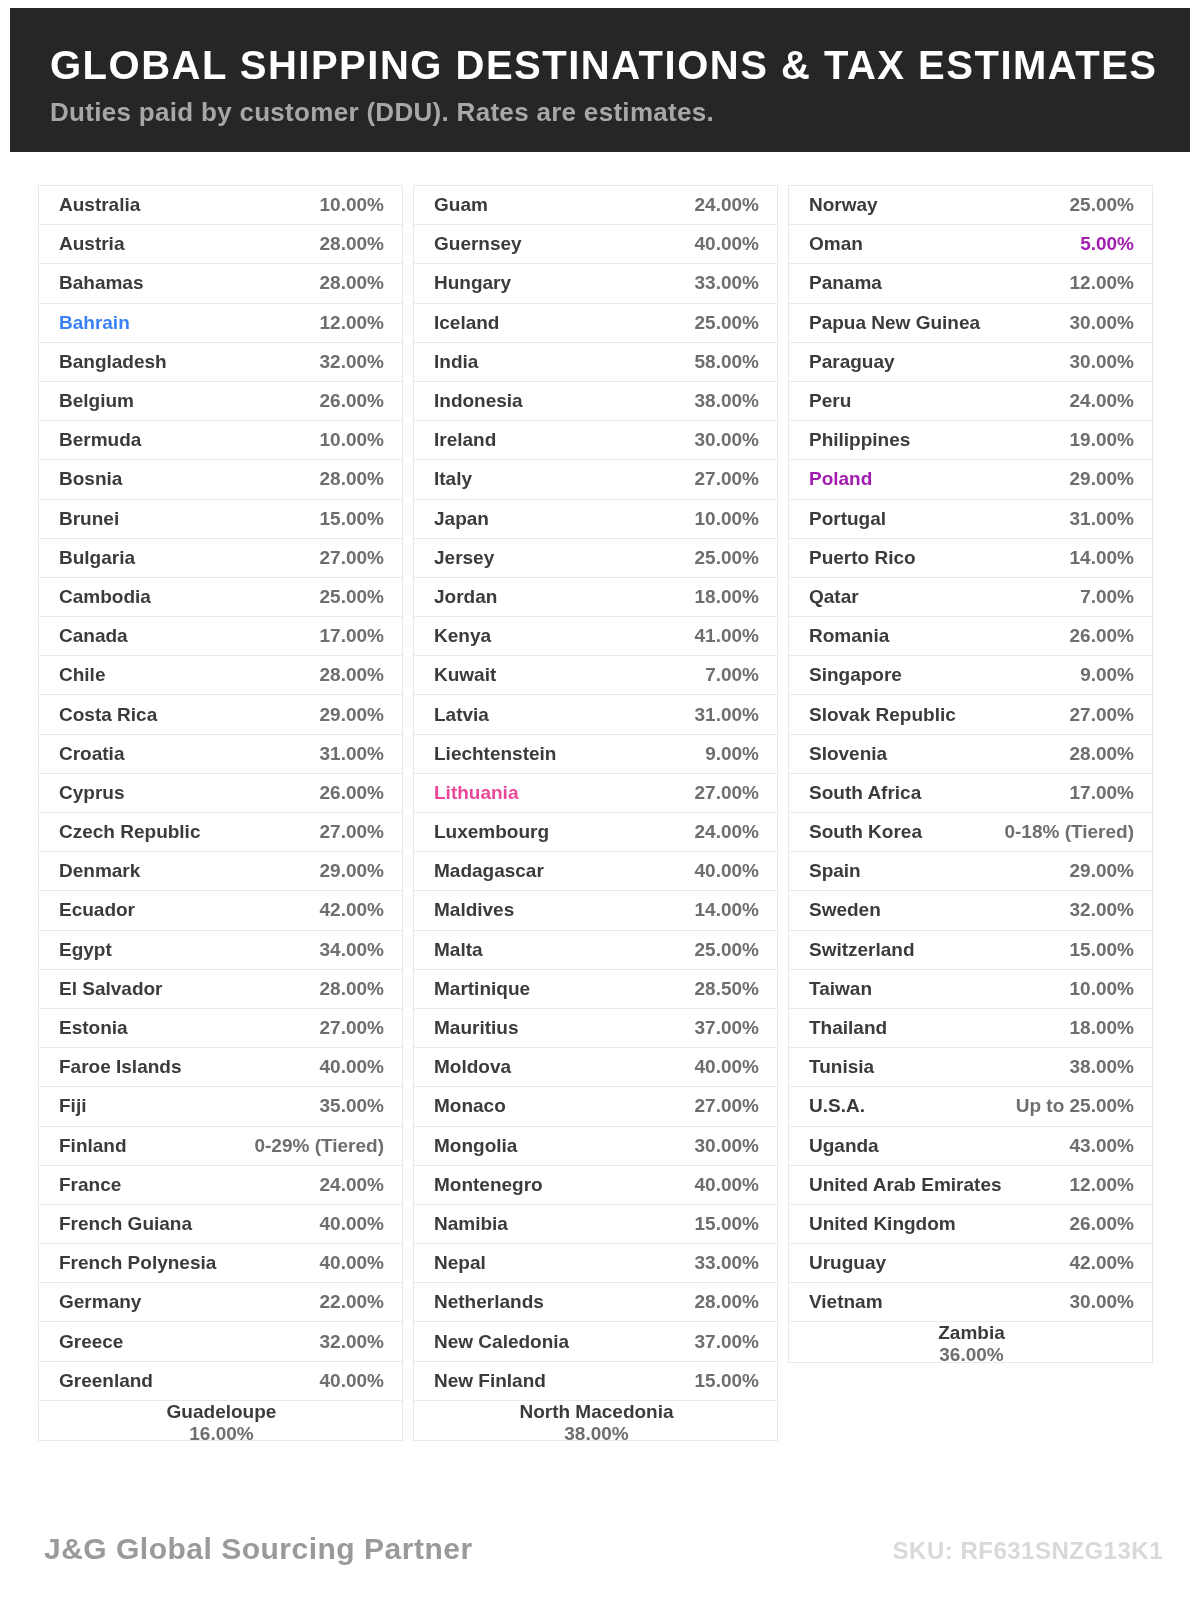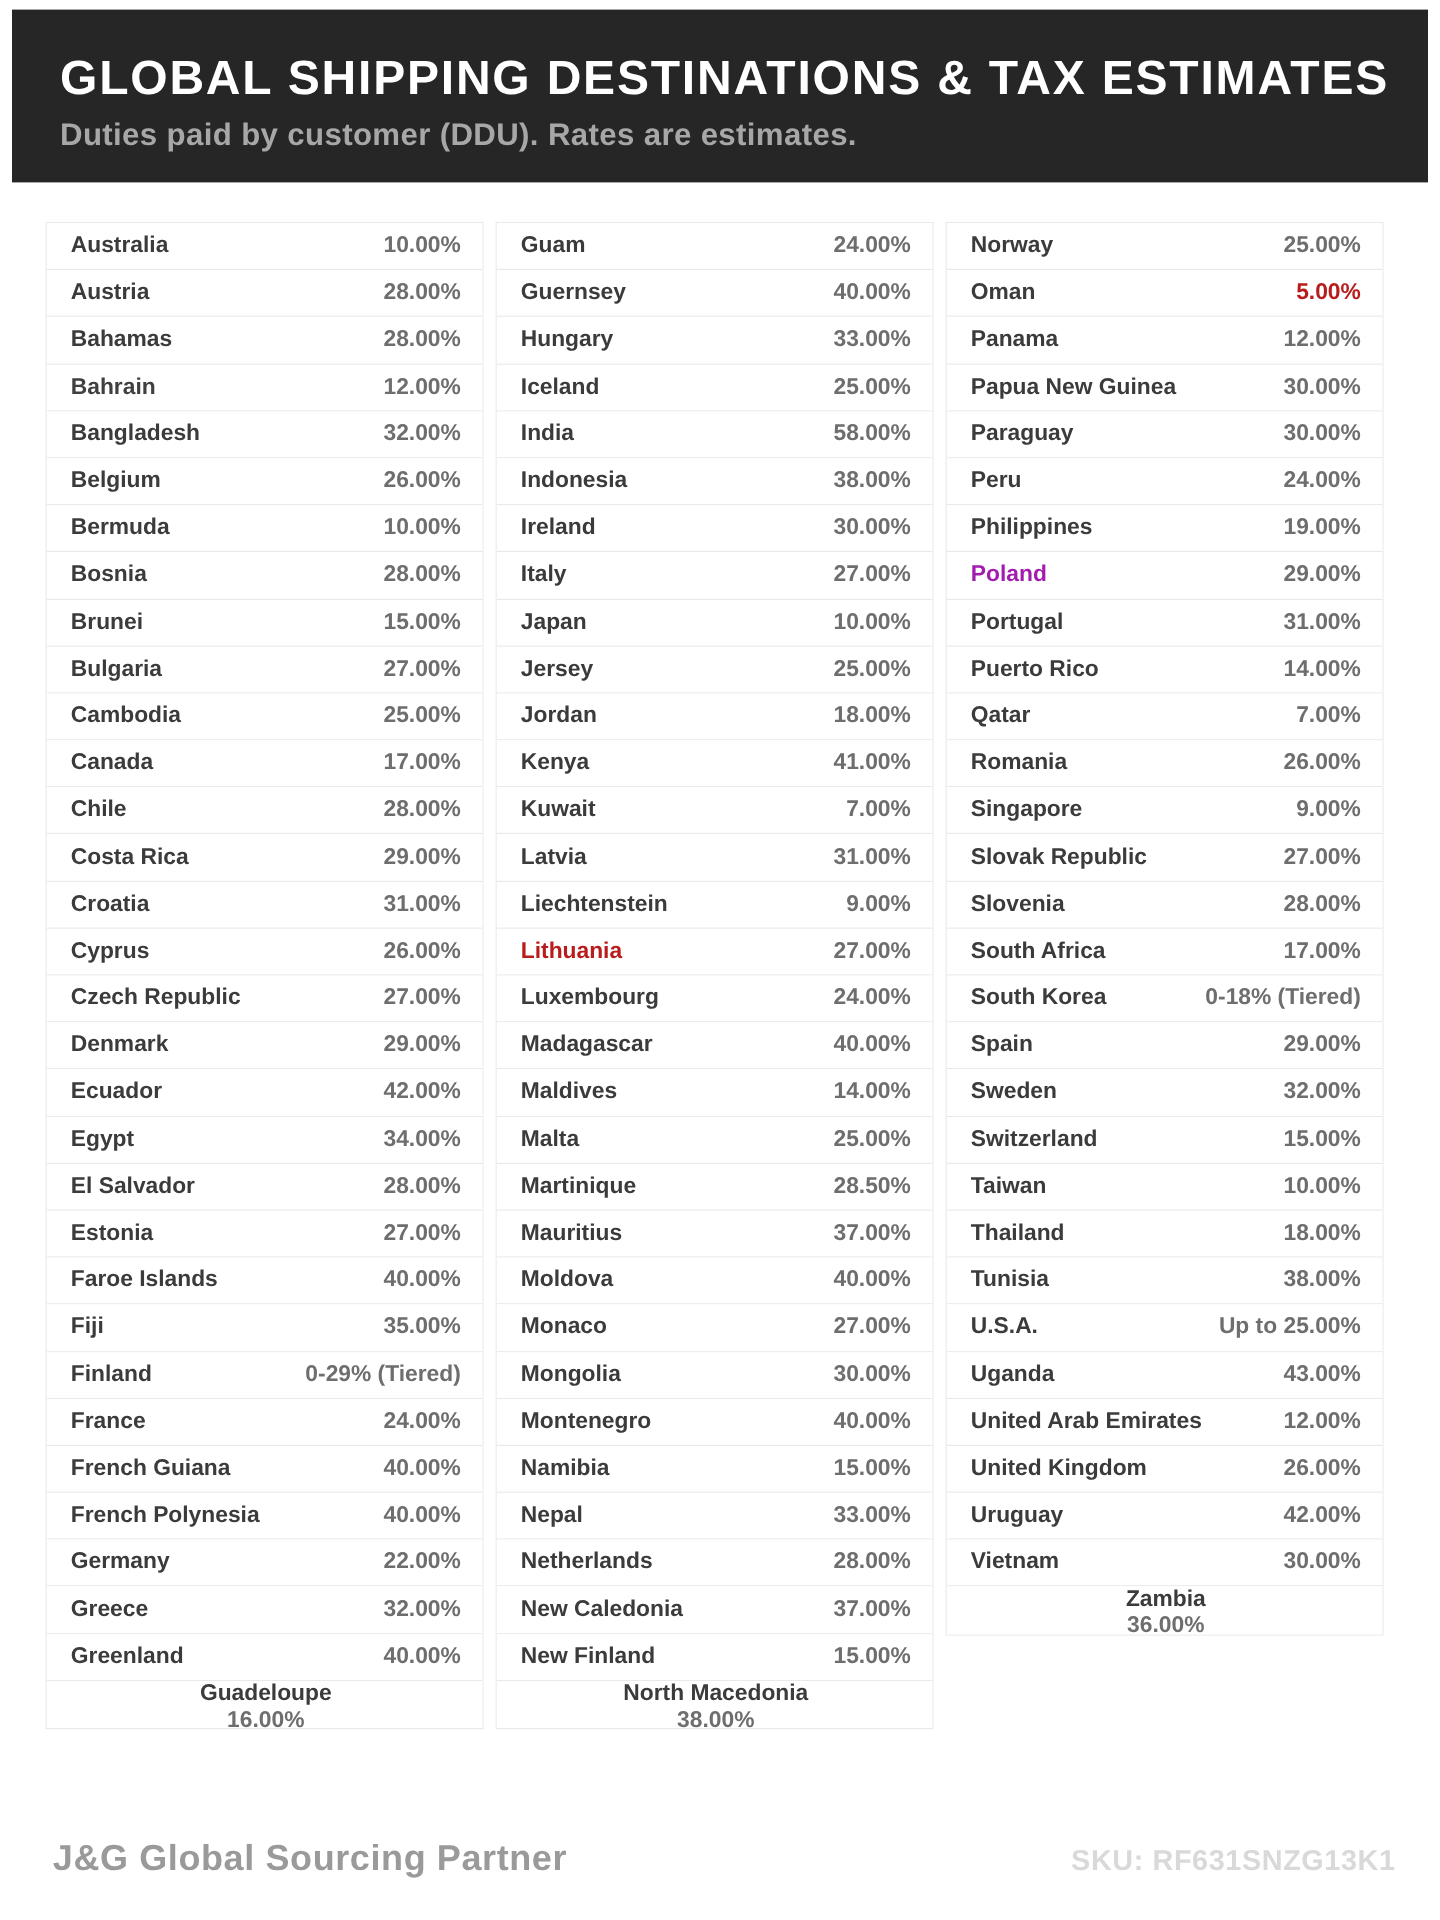--- a/index.html
+++ b/index.html
@@ -105,21 +105,21 @@
         </div>
         <div class="row">
           <span class="country" style="color: rgb(59, 59, 59);">Austria</span>
           <span class="rate" style="color: rgb(110, 110, 110);">28.00%</span>
         </div>
         <div class="row">
           <span class="country" style="color: rgb(59, 59, 59);">Bahamas</span>
           <span class="rate" style="color: rgb(110, 110, 110);">28.00%</span>
         </div>
         <div class="row">
-          <span class="country" style="color: #404040;">Bahrain</span>
+          <span class="country" style="color: #3b82f6;">Bahrain</span>
           <span class="rate" style="color: rgb(110, 110, 110);">12.00%</span>
         </div>
         <div class="row">
           <span class="country" style="color: rgb(59, 59, 59);">Bangladesh</span>
           <span class="rate" style="color: rgb(110, 110, 110);">32.00%</span>
         </div>
         <div class="row">
           <span class="country" style="color: rgb(59, 59, 59);">Belgium</span>
           <span class="rate" style="color: rgb(110, 110, 110);">26.00%</span>
         </div>
@@ -283,21 +283,21 @@
         </div>
         <div class="row">
           <span class="country" style="color: rgb(59, 59, 59);">Latvia</span>
           <span class="rate" style="color: rgb(110, 110, 110);">31.00%</span>
         </div>
         <div class="row">
           <span class="country" style="color: rgb(59, 59, 59);">Liechtenstein</span>
           <span class="rate" style="color: rgb(110, 110, 110);">9.00%</span>
         </div>
         <div class="row">
-          <span class="country" style="color: #b91c1c;">Lithuania</span>
+          <span class="country" style="color: #ec4899;">Lithuania</span>
           <span class="rate" style="color: rgb(110, 110, 110);">27.00%</span>
         </div>
         <div class="row">
           <span class="country" style="color: rgb(59, 59, 59);">Luxembourg</span>
           <span class="rate" style="color: rgb(110, 110, 110);">24.00%</span>
         </div>
         <div class="row">
           <span class="country" style="color: rgb(59, 59, 59);">Madagascar</span>
           <span class="rate" style="color: rgb(110, 110, 110);">40.00%</span>
         </div>
@@ -358,21 +358,21 @@
           <span class="rate" style="color: rgb(110, 110, 110);">38.00%</span>
         </div>
       </div>
     <div class="col">
         <div class="row">
           <span class="country" style="color: rgb(59, 59, 59);">Norway</span>
           <span class="rate" style="color: rgb(110, 110, 110);">25.00%</span>
         </div>
         <div class="row">
           <span class="country" style="color: rgb(59, 59, 59);">Oman</span>
-          <span class="rate" style="color: #b91c1c;">5.00%</span>
+          <span class="rate" style="color: #a21caf;">5.00%</span>
         </div>
         <div class="row">
           <span class="country" style="color: rgb(59, 59, 59);">Panama</span>
           <span class="rate" style="color: rgb(110, 110, 110);">12.00%</span>
         </div>
         <div class="row">
           <span class="country" style="color: rgb(59, 59, 59);">Papua New Guinea</span>
           <span class="rate" style="color: rgb(110, 110, 110);">30.00%</span>
         </div>
         <div class="row">

